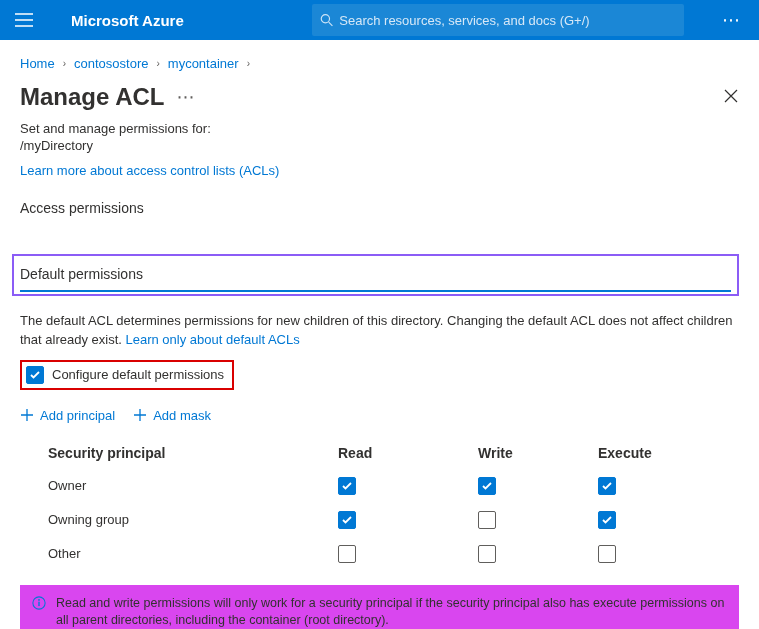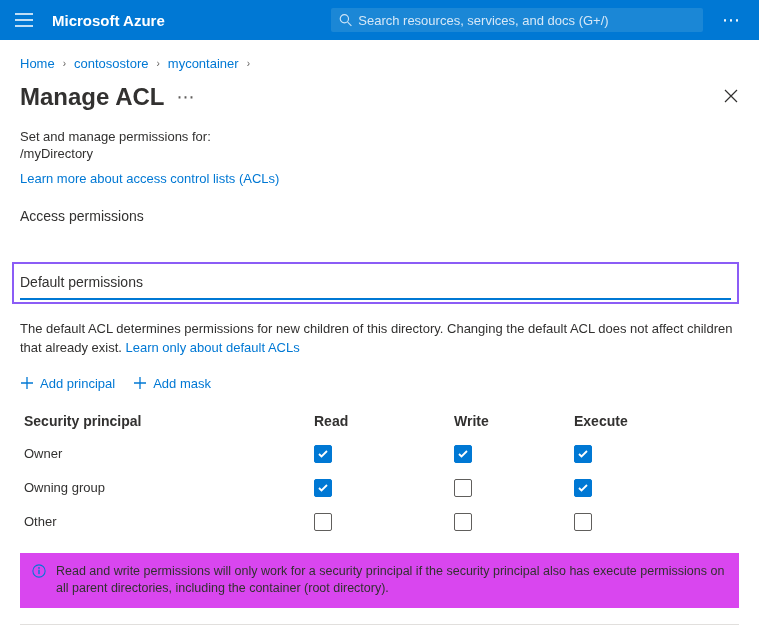--- a/index.html
+++ b/index.html
@@ -1,34 +1,34 @@
 <!DOCTYPE html>
 <html><head>
 <meta charset="utf-8">
 <style>
   * { box-sizing: border-box; margin: 0; padding: 0; }
   body { font-family: 'Segoe UI', Tahoma, sans-serif; font-size: 13px; color: #323130; background: #fff; width: 759px; }
   
   
-  .topbar { background: #0078d4; height: 40px; display: flex; align-items: center; padding: 0 8px; gap: 0; }
+  .topbar { background: #0078d4; height: 40px; display: flex; align-items: center; padding: 0 8px; gap: 19px; }
   .hamburger { width: 32px; height: 32px; display: flex; align-items: center; justify-content: center; cursor: pointer; }
   .brand { color: #fff; font-weight: 600; font-size: 15px; padding: 0 12px; }
   .searchwrap { flex: 0 0 auto; margin-left: auto; }
-  .searchbox { display: flex; align-items: center; background: #1b87d6; border-radius: 2px; padding: 0 8px; width: 372px; height: 24px; }
+  .searchbox { display: flex; align-items: center; background: #1b87d6; border-radius: 2px; padding: 0 8px; width: 372px; height: 32px; }
   .searchbox input { background: transparent; border: none; outline: none; color: #e1e1e1; font-size: 13px; width: 100%; margin-left: 6px; }
   .searchbox input::placeholder { color: #d6e8f7; }
   .topmore { width: 40px; display: flex; align-items: center; justify-content: center; color: #fff; font-size: 18px; cursor: pointer; margin-left: 8px; }
   
   
   .content { padding: 16px 20px; }
   .breadcrumbs { display: flex; align-items: center; gap: 8px; font-size: 13px; margin-bottom: 12px; }
   .breadcrumbs a { color: #0078d4; text-decoration: none; }
   .bc-sep { color: #605e5c; font-size: 10px; }
   
-  .titlebar { display: flex; align-items: center; gap: 12px; margin-bottom: 18px; }
+  .titlebar { display: flex; align-items: center; gap: 12px; margin-bottom: 10px; }
   .title { font-size: 24px; font-weight: 600; }
   .title-more { color: #605e5c; cursor: pointer; font-size: 18px; letter-spacing: 1px; }
   .title-close { margin-left: auto; cursor: pointer; }
   .subtitle { font-size: 12px; color: #605e5c; margin-bottom: 18px; }
   
   .lead { font-size: 13px; margin-bottom: 2px; }
   .path { font-size: 13px; margin-bottom: 10px; }
   .link { color: #0078d4; text-decoration: none; }
   
   
@@ -45,21 +45,21 @@
   .chk { width: 18px; height: 18px; display: inline-flex; align-items: center; justify-content: center; border-radius: 2px; cursor: pointer; }
   .chk.checked { background: #0078d4; border: 1px solid #0078d4; }
   .chk.unchecked { background: #fff; border: 1px solid #605e5c; }
   .chk svg { display: block; }
   
   
   .addrow { display: flex; gap: 18px; margin-top: 18px; }
   .addbtn { display: flex; align-items: center; gap: 6px; color: #0078d4; font-size: 13px; cursor: pointer; }
   
   
-  .table { margin-top: 14px; }
+  .table { margin-top: 14px; margin-left: 24px; }
   .thead, .trow { display: grid; grid-template-columns: 290px 140px 120px 120px; align-items: center; padding: 8px 0; }
   .thead { font-weight: 600; font-size: 14px; border: none; }
   .trow { font-size: 13px; }
   .thead .col, .trow .col { padding-left: 4px; }
   .trow .col:nth-child(n+2), .thead .col:nth-child(n+2) { display: flex; justify-content: flex-start; padding-left: 4px; }
   
   
   .infobar { display: flex; gap: 10px; background: #d946ef; padding: 10px 12px; font-size: 12.5px; color: #323130; margin-top: 14px; line-height: 1.4; align-items: flex-start; }
   .infobar .icon { flex: 0 0 auto; margin-top: 1px; }
   
@@ -120,20 +120,28 @@
       <div class="tab active">Default permissions</div>
     </div>
   </div>
 
   
   <div class="desc">
     <span>The default ACL determines permissions for new children of this directory. Changing the default ACL does not affect children that already exist. </span><a href="#" class="link">Learn only about default ACLs</a>
   </div>
 
   
+  <div class="configure-row-box">
+    <span class="chk checked">
+      <svg width="12" height="12" viewBox="0 0 12 12">
+          <path d="M2 6l2.5 2.5L10 3" stroke="#fff" stroke-width="1.8" fill="none"></path>
+        </svg>
+    </span>
+    <span>Configure default permissions</span>
+  </div>
 
   
   <div class="addrow">
     <div class="addbtn">
       <svg width="14" height="14" viewBox="0 0 14 14">
           <path d="M7 1v12M1 7h12" stroke="#0078d4" stroke-width="1.3"></path>
         </svg>
       <span>Add principal</span>
     </div>
     <div class="addbtn">

